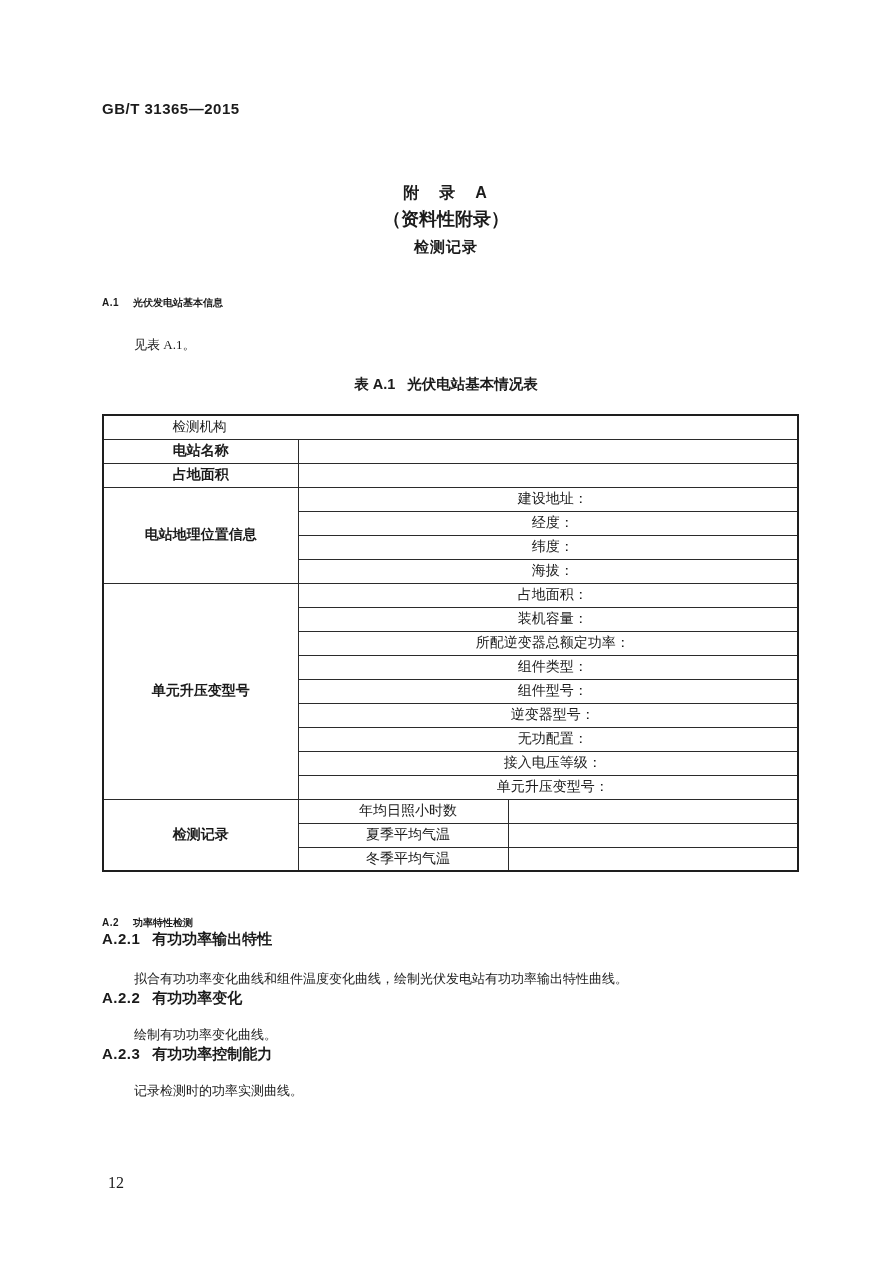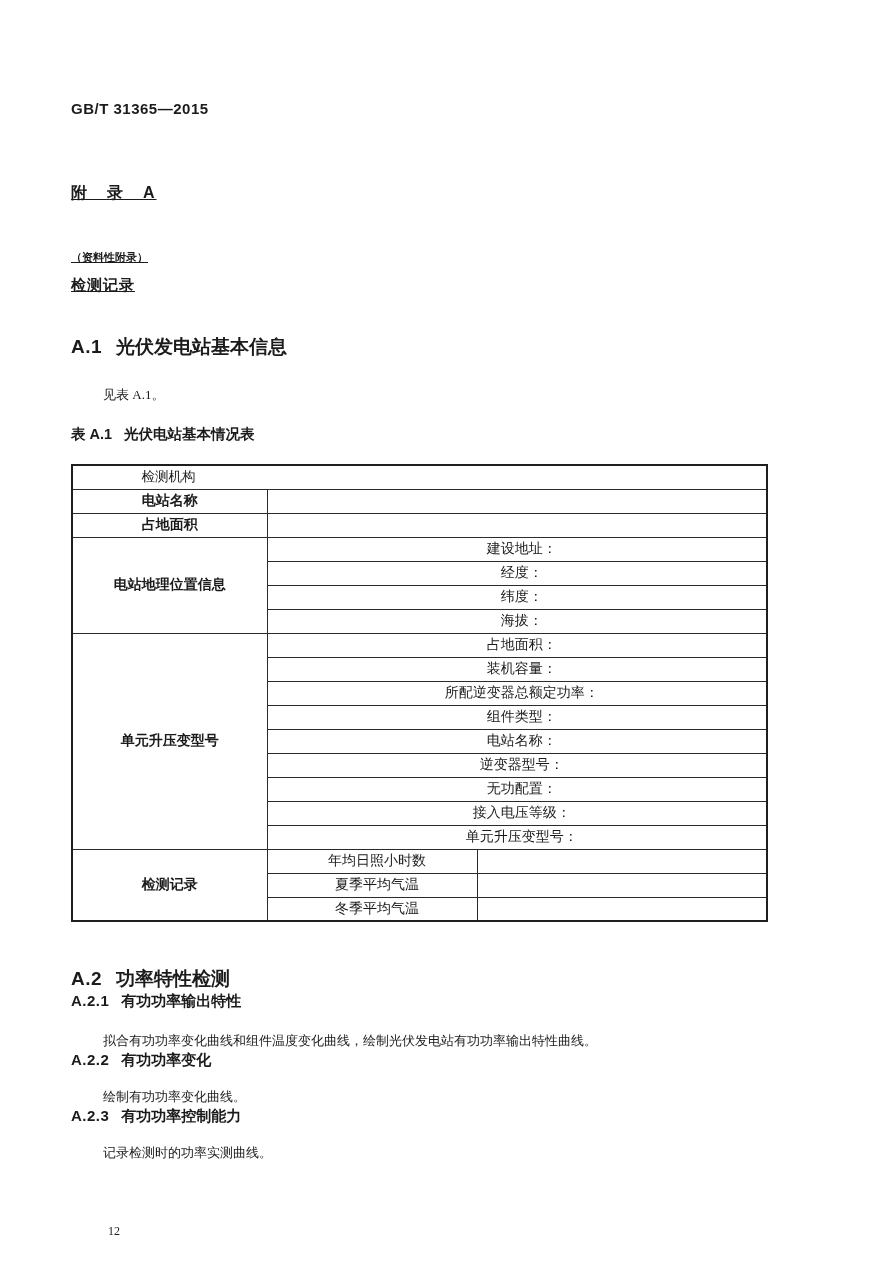--- a/index.html
+++ b/index.html
@@ -4,44 +4,44 @@
 <style>
   * { margin:0; padding:0; box-sizing:border-box; }
   html,body { background:#e9e9e6; }
   body { width:882px; }
   .page {
     position:relative;
     width:882px; height:1268px;
     background:#ffffff;
     color:#1b1b1b;
     font-family:"Liberation Serif","DejaVu Serif",serif;
-    padding:100px 92px 0 71px;
+    padding:100px 92px 0 102px;
     overflow:hidden;
   }
   .doc-number {
     font-family:"Liberation Sans","DejaVu Sans",sans-serif;
     font-weight:bold; font-size:15px; letter-spacing:.5px;
   }
-  .appendix { text-align:left; margin-top:62px;text-decoration:underline; }
+  .appendix { text-align:center; margin-top:62px; }
   .appendix .l1 { font-weight:bold; font-size:16px; line-height:27px; letter-spacing:2px;
     font-family:"Liberation Sans","DejaVu Sans",sans-serif; }
-  .appendix .l2 { font-weight:bold; font-size:11px; line-height:27px;
-    font-family:"Liberation Sans","DejaVu Sans",sans-serif;margin-top:38px; }
+  .appendix .l2 { font-weight:bold; font-size:18px; line-height:27px;
+    font-family:"Liberation Sans","DejaVu Sans",sans-serif; }
   .appendix .l3 { font-weight:bold; font-size:15px; line-height:27px; letter-spacing:1px;
     font-family:"Liberation Sans","DejaVu Sans",sans-serif; }
   .sec-h {
     font-family:"Liberation Sans","DejaVu Sans",sans-serif;
-    font-weight:bold; font-size:19px;
+    font-weight:bold; font-size:10px;
   }
   .sec-h .num { margin-right:14px; letter-spacing:.5px; }
   .sec-h-a1 { margin-top:36px; }
   .body-p { font-size:13px; padding-left:32px; line-height:20px; }
   .p-a1 { margin-top:25px; }
   .tbl-caption {
-    margin-top:20px;
+    text-align:center; margin-top:20px;
     font-family:"Liberation Sans","DejaVu Sans",sans-serif;
     font-weight:bold; font-size:14.5px;
   }
   .tbl-caption .cap-label { margin-right:12px; }
   table.form {
     margin-top:20px;
     width:695px;
     border-collapse:collapse;
     border:2px solid #1e1e1e;
     table-layout:fixed;
@@ -66,22 +66,22 @@
     display:inline-block; width:191px; text-align:center;
     font-family:"Liberation Sans","DejaVu Sans",sans-serif;
     font-weight:normal; font-size:13.5px;
   }
   .sec-h-a2 { margin-top:44px; }
   .sub-h { font-size:15px; }
   .sub-h .num { margin-right:12px; }
   .sub-p { margin-top:20px; }
   .sub-p-tight { margin-top:17px; }
   .page-num {
-    position:absolute; left:108px; top:1224px;
-    font-size:12px;
+    position:absolute; left:108px; top:1174px;
+    font-size:16px;
   }
 </style>
 </head>
 <body>
 
 <div class="page">
 
   <div class="doc-number">GB/T 31365—2015</div>
 
   <div class="appendix">
@@ -140,21 +140,21 @@
       <tr>
         <td class="field-cell" colspan="2">装机容量：</td>
       </tr>
       <tr>
         <td class="field-cell" colspan="2">所配逆变器总额定功率：</td>
       </tr>
       <tr>
         <td class="field-cell" colspan="2">组件类型：</td>
       </tr>
       <tr>
-        <td class="field-cell" colspan="2">电站名称：</td>
+        <td class="field-cell" colspan="2">组件型号：</td>
       </tr>
       <tr>
         <td class="field-cell" colspan="2">逆变器型号：</td>
       </tr>
       <tr>
         <td class="field-cell" colspan="2">无功配置：</td>
       </tr>
       <tr>
         <td class="field-cell" colspan="2">接入电压等级：</td>
       </tr>

